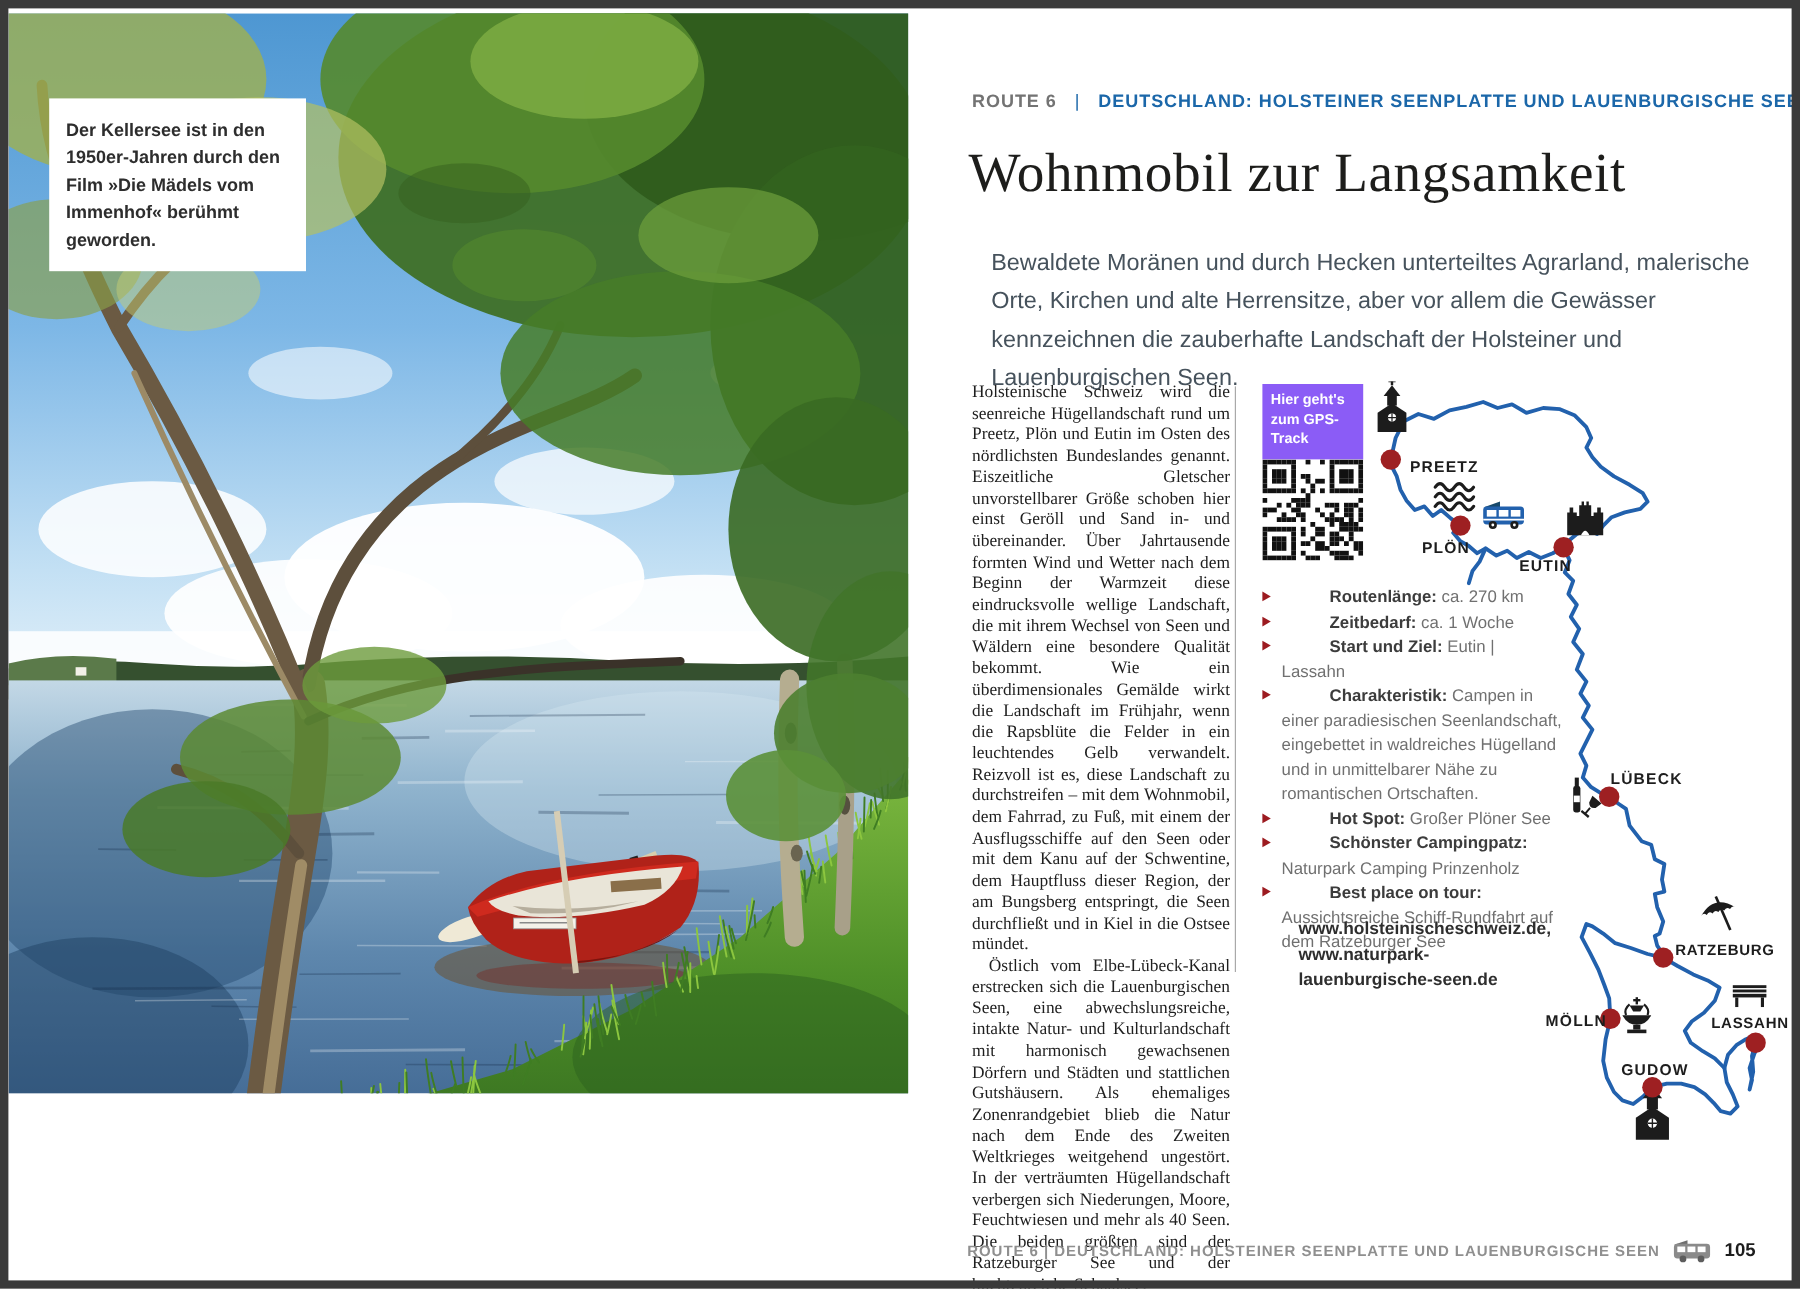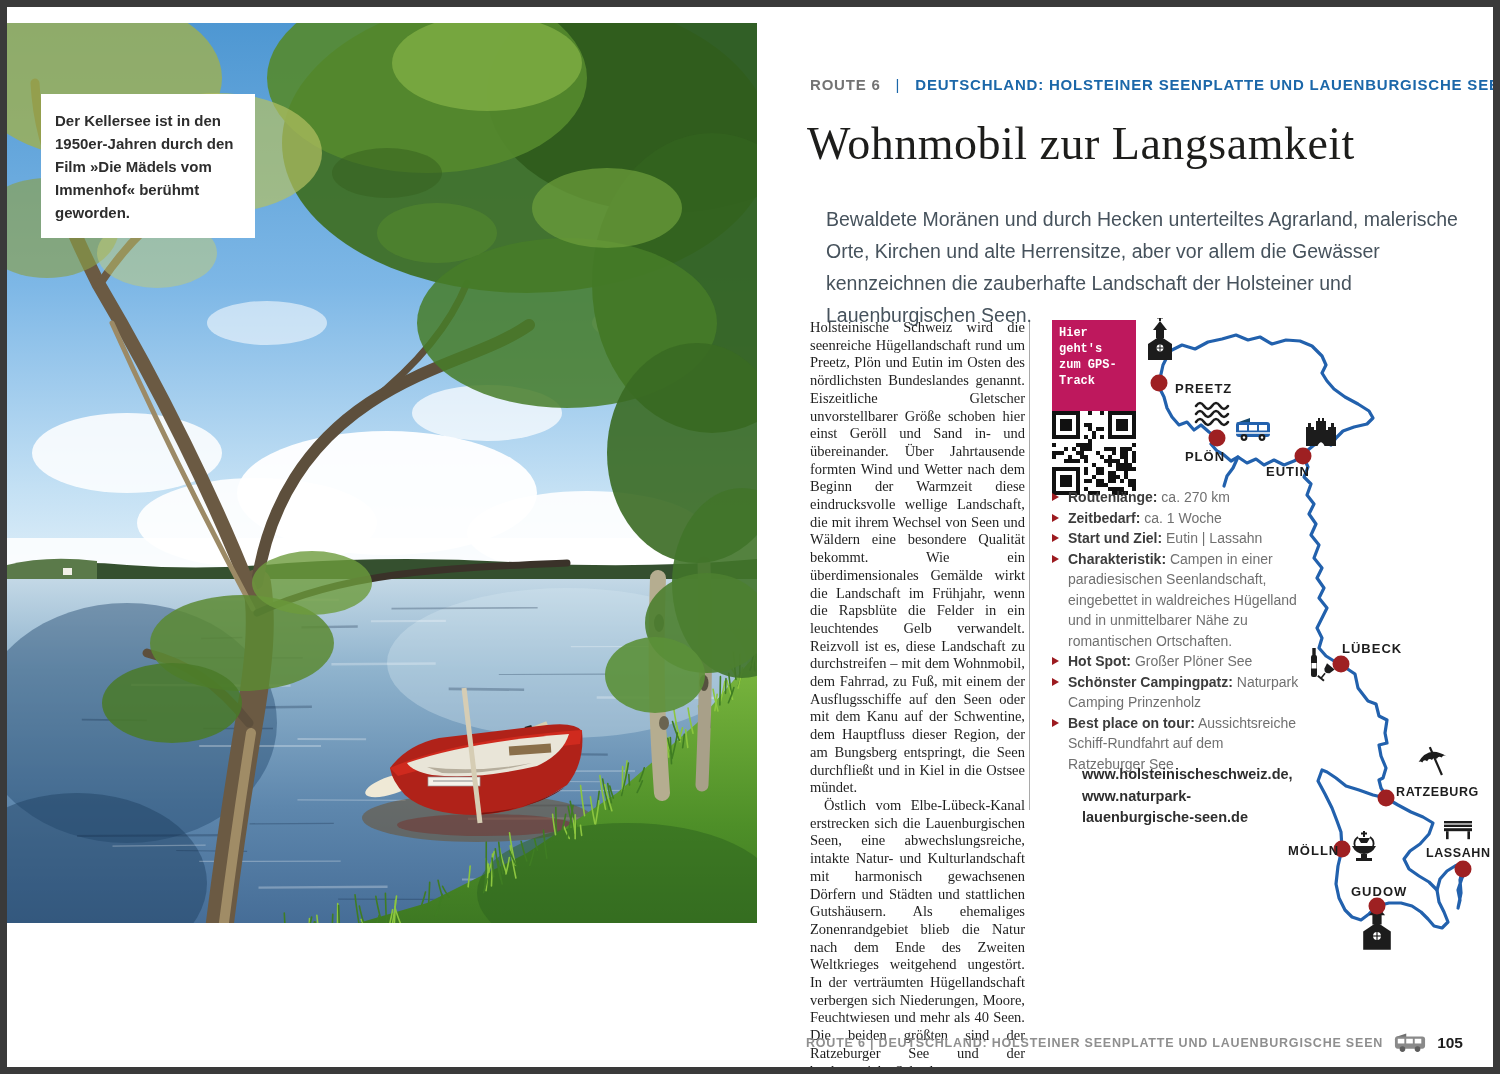--- a/index.html
+++ b/index.html
@@ -2,21 +2,21 @@
 <html><head>
 <meta charset="utf-8">
 <style>
   html,body{margin:0;padding:0;background:#2e2e2e;}
   .canvas{position:relative;width:1500px;height:1074px;background:#fff;overflow:hidden;
           font-family:"Liberation Sans",sans-serif;}
   .frame{position:absolute;inset:0;border:7px solid #3a3a3a;pointer-events:none;z-index:50;}
   .inner{position:absolute;left:7px;top:7px;width:1486px;height:1060px;background:#fff;}
 
   
-  .photo{position:absolute;left:0;top:16px;width:750px;height:900px;overflow:hidden;}
+  .photo{position:absolute;left:0;top:4px;width:750px;height:900px;overflow:hidden;}
   .photo svg{display:block;}
   .caption-box{position:absolute;left:34px;top:71px;width:186px;background:#fff;
                padding:15px 14px 14px 14px;z-index:5;}
   .caption-box p{margin:0;font-size:15px;line-height:23px;font-weight:bold;color:#2d2d2d;}
 
   
   .kicker{position:absolute;left:803px;top:69px;font-size:15px;font-weight:bold;
           letter-spacing:.8px;white-space:nowrap;}
   .kicker .r{color:#737373;} .kicker .sep{color:#1b67a9;margin:0 10px;font-weight:normal;}
   .kicker .t{color:#1b67a9;}
@@ -26,30 +26,30 @@
          color:#46525c;margin:16px;}
 
   .article{position:absolute;left:803px;top:312px;width:215px;color:#1e1e1e;
            font-family:"Liberation Serif",serif;font-size:14.5px;line-height:17.7px;
            text-align:justify;}
   .article p{margin:0;}
   .article p + p{text-indent:14px;}
   .col-divider{position:absolute;left:1022px;top:315px;width:1px;height:488px;background:#a9a9a9;}
 
   .gps{position:absolute;left:1045px;top:313px;width:84px;}
-  .gps-head{background:#be185d;color:#fff;font-size:12px;font-weight:bold;line-height:16px;
-            padding:5px 7px 22px 7px;font-family:Liberation Mono, monospace;}
+  .gps-head{background:#8b5cf6;color:#fff;font-size:12px;font-weight:bold;line-height:16px;
+            padding:5px 7px 10px 7px;}
   .gps-qr{width:84px;height:84px;background:#fff;}
 
   .facts{position:absolute;left:1045px;top:480px;width:250px;list-style:none;margin:0;padding:0;
          font-size:14px;line-height:20.5px;color:#707070;}
   .facts li{position:relative;padding-left:16px;}
   .facts li::before{content:"";position:absolute;left:0;top:6px;width:0;height:0;
         border-left:7px solid #9c1b20;border-top:4.5px solid transparent;border-bottom:4.5px solid transparent;}
-  .facts .lbl{font-weight:bold;color:#3c3c3c;}
+  .facts .lbl{font-weight:bold;color:#3c3c3c;margin-left:40px;}
   .websites{position:absolute;left:1045px;top:757px;width:250px;font-size:14.5px;line-height:21.5px;
             font-weight:bold;color:#2e2e2e;margin-left:30px;}
 
   .map{position:absolute;left:1133px;top:311px;}
   .map text{font-size:13px;font-weight:bold;letter-spacing:1px;fill:#1d1d1d;}
 
   .footer{position:absolute;top:1026px;right:30px;display:flex;align-items:center;gap:11px;padding-left:19px;}
   .footer .ftext{font-size:12.5px;font-weight:bold;letter-spacing:.8px;color:#8f8f8f;white-space:nowrap;}
   .footer .fpage{font-size:15.5px;font-weight:bold;color:#1d1d1d;}
 </style>

